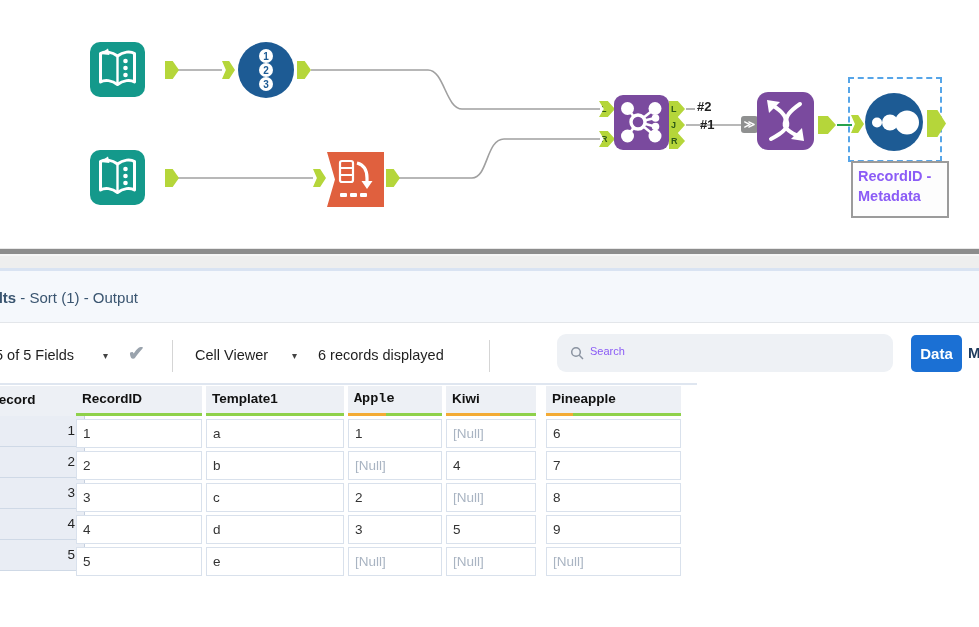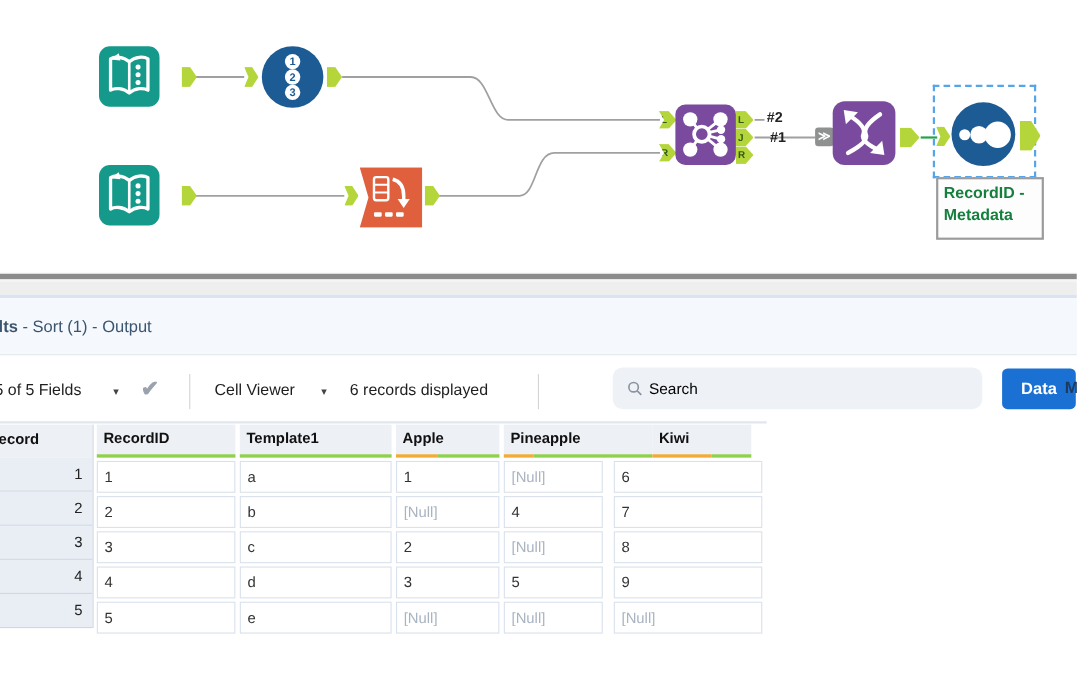--- a/index.html
+++ b/index.html
@@ -14,41 +14,41 @@
   .tool-orange{background:#e0603e;-webkit-clip-path:polygon(0 0,100% 0,100% 100%,0 100%,14% 50%);clip-path:polygon(0 0,100% 0,100% 100%,0 100%,14% 50%);}
   .tool-purple{background:#7a4a9e;border-radius:9px;}
   .anchor{position:absolute;background:#b5d63a;}
   .anchor.out{clip-path:polygon(0 0,55% 0,100% 50%,55% 100%,0 100%);}
   .anchor.in{clip-path:polygon(0 0,55% 0,100% 50%,55% 100%,0 100%,30% 50%);}
   .anchor span{display:block;font-size:9px;font-weight:bold;color:#2e5a17;line-height:16px;padding-left:2px;}
   .connlabel{position:absolute;font-size:13px;font-weight:bold;color:#222;}
   .wireless{position:absolute;left:741px;top:116px;width:17px;height:17px;background:#8f9090;border-radius:3px;color:#fff;font-size:11px;font-weight:bold;line-height:16px;text-align:center;}
   .selrect{left:848px;top:77px;width:94px;height:85px;border:2px dashed #56a5e8;box-sizing:border-box;background:transparent;}
   .annbox{left:851px;top:161px;width:98px;height:57px;background:#fdfdfd;border:2px solid #9b9b9b;box-sizing:border-box;
-          font-size:14.5px;font-weight:bold;color:#15803d;padding:3px 0 0 5px;line-height:1.4;}
+          font-size:14.5px;font-weight:bold;color:#8b5cf6;padding:3px 0 0 5px;line-height:1.4;}
   
   .band{left:0;width:979px;}
   .title{left:-38px;top:289px;font-size:15px;color:#3a5570;white-space:nowrap;}
   .title b{font-weight:bold;}
   .tb-text{position:absolute;font-size:14.5px;color:#1f1f1f;top:347px;white-space:nowrap;}
   .caret{position:absolute;top:350px;font-size:10px;color:#444;}
   .vdiv{position:absolute;top:340px;height:32px;width:1px;background:#d5d5d5;}
   .check{position:absolute;left:128px;top:341px;font-size:20px;font-weight:bold;color:#9aa3ad;}
   .search{left:557px;top:334px;width:336px;height:38px;background:#eef1f5;border-radius:9px;border:none;}
-  .search-ph{left:590px;top:345px;font-size:14px;color:#000000;}
-  .tab-data{left:911px;top:335px;width:67px;height:37px;background:#1b70d4;border-radius:5px;color:#fff;
+  .search-ph{left:590px;top:345px;font-size:11px;color:#8b5cf6;}
+  .tab-data{left:911px;top:335px;width:51px;height:37px;background:#1b70d4;border-radius:5px;color:#fff;
             font-size:15px;font-weight:bold;text-align:center;line-height:37px;}
   .tab-meta{left:968px;top:344px;font-size:15px;font-weight:bold;color:#1e3a5c;white-space:nowrap;}
   .grid-topline{left:0;top:383px;width:697px;height:2px;background:#dfe6f0;}
   .rowhead-col{position:absolute;left:0;top:386px;width:84px;border-right:1px solid #c6d0df;}
   .rowhead-header{height:30px;background:#edf0f5;font-size:13.5px;font-weight:bold;color:#111;line-height:28px;overflow:hidden;}
   .rowhead-header span{display:inline-block;margin-left:-11px;}
   .rowhead-cell{height:31px;background:#e9edf4;border-bottom:1px solid #cfd9e6;font-size:13.5px;color:#222;
                 text-align:right;padding-right:9px;line-height:30px;box-sizing:border-box;}
-  .data-area{position:absolute;left:88px;top:386px;}
+  .data-area{position:absolute;left:76px;top:386px;}
   .hrow{display:flex;height:30px;}
   .hcell{position:relative;background:#edf0f5;font-size:13.5px;font-weight:bold;color:#111;line-height:26px;
          padding-left:6px;box-sizing:border-box;}
   .qbar{position:absolute;left:0;bottom:0;height:3px;width:100%;display:flex;}
   .qbar .amber{background:#f3ab35;height:3px;}
   .qbar .green{background:#8fd14a;height:3px;flex:1;}
   .drow{display:flex;height:29px;margin-top:3px;}
   .dcell{background:#fff;border:1px solid #d9e1ec;box-sizing:border-box;font-size:13.5px;color:#333;
          line-height:27px;padding-left:6px;}
   .dcell.null{color:#a9b4c2;}
@@ -232,30 +232,30 @@
   <div class="data-area">
     <div class="hrow" id="gridhead">
         <div class="hcell" style="width: 126px; margin-right: 4px;"><span>RecordID</span><div class="qbar">
             <span class="amber" style="width: 0%;"></span>
             <span class="green"></span>
           </div></div>
         <div class="hcell" style="width: 138px; margin-right: 4px;"><span>Template1</span><div class="qbar">
             <span class="amber" style="width: 0%;"></span>
             <span class="green"></span>
           </div></div>
-        <div class="hcell" style="width: 94px; margin-right: 4px;"><span>Apple</span><div class="qbar">
+        <div class="hcell" style="width: 94px; margin-right: 4px; font-family: Liberation Mono, monospace;"><span>Apple</span><div class="qbar">
             <span class="amber" style="width: 40%;"></span>
+            <span class="green"></span>
+          </div></div>
+        <div class="hcell" style="width: 90px; margin-right: 10px;"><span>Kiwi</span><div class="qbar">
+            <span class="amber" style="width: 60%;"></span>
             <span class="green"></span>
           </div></div>
         <div class="hcell" style="width: 135px; margin-right: 0px;"><span>Pineapple</span><div class="qbar">
             <span class="amber" style="width: 20%;"></span>
-            <span class="green"></span>
-          </div></div>
-        <div class="hcell" style="width: 90px; margin-right: 10px;"><span>Kiwi</span><div class="qbar">
-            <span class="amber" style="width: 60%;"></span>
             <span class="green"></span>
           </div></div>
       </div>
     <div id="gridrows">
         <div class="drow">
           <div class="dcell" style="width: 126px; margin-right: 4px;">1</div>
           <div class="dcell" style="width: 138px; margin-right: 4px;">a</div>
           <div class="dcell" style="width: 94px; margin-right: 4px;">1</div>
           <div class="dcell null" style="width: 90px; margin-right: 10px;">[Null]</div>
           <div class="dcell" style="width: 135px; margin-right: 0px;">6</div>

